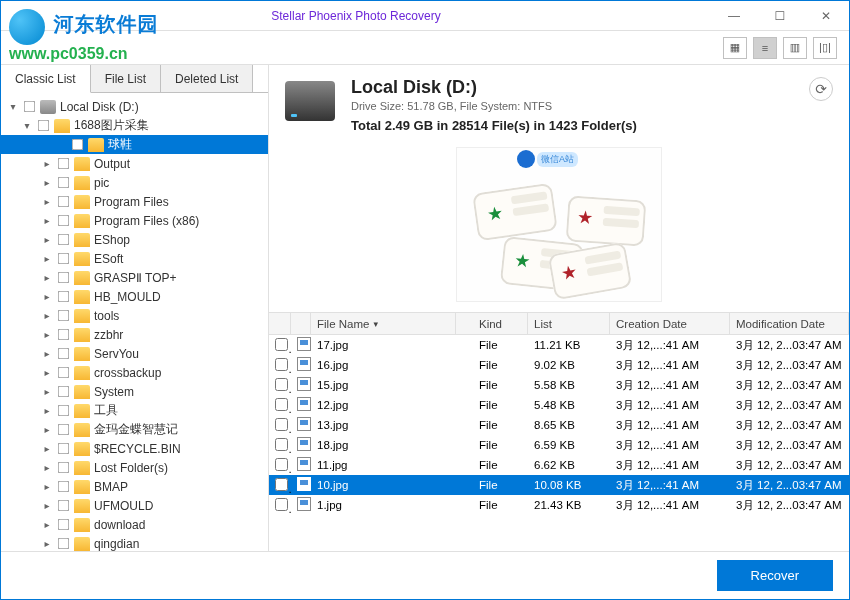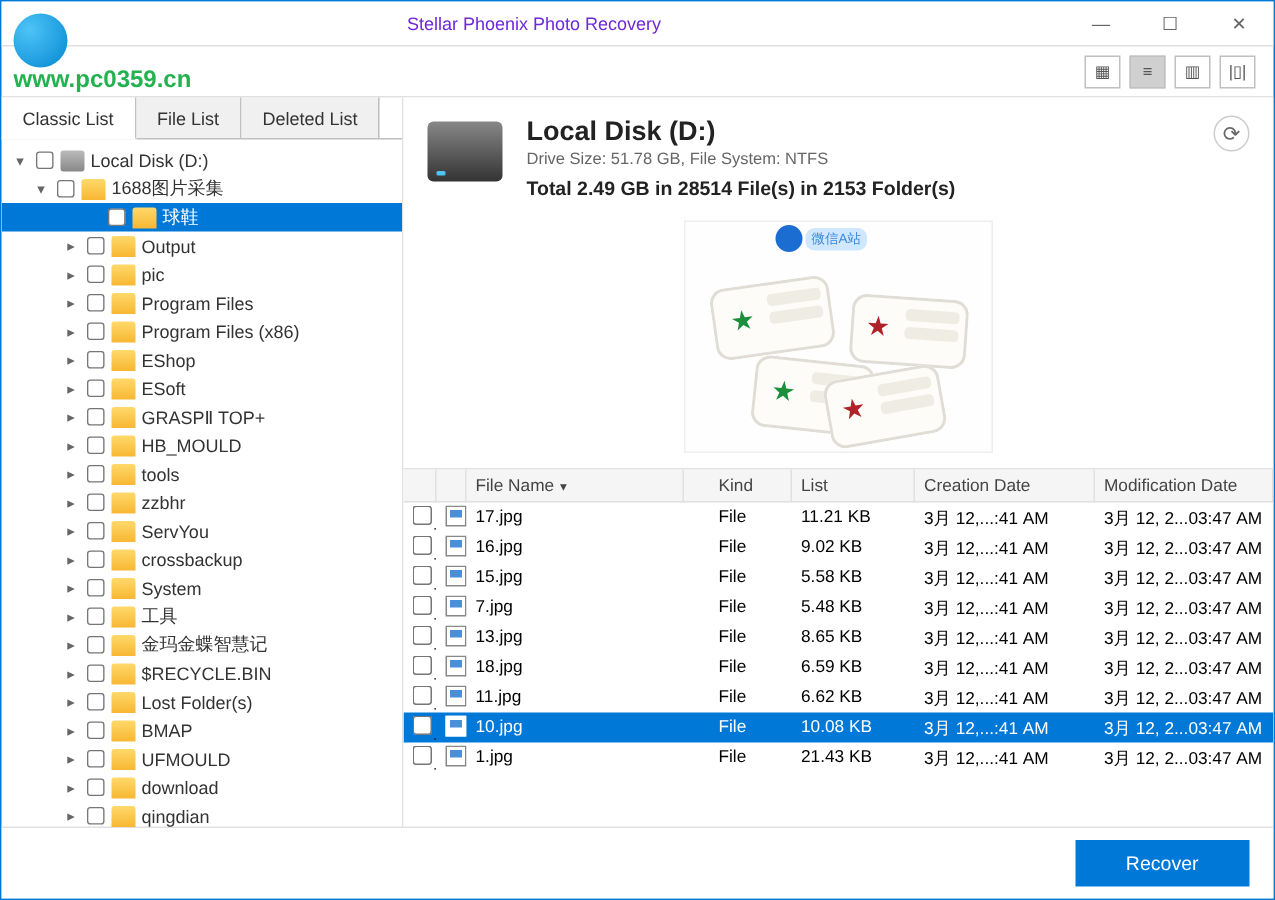--- a/index.html
+++ b/index.html
@@ -74,21 +74,21 @@
 .sort-arrow { margin-left: 4px; font-size: 9px; }
 
 .footer { position: absolute; bottom: 0; left: 0; right: 0; height: 48px; border-top: 1px solid #e0e0e0; display: flex; justify-content: flex-end; align-items: center; padding: 0 16px; background: #fff; }
 .recover-btn { background: #0078d7; color: #fff; border: none; padding: 8px 34px; font-size: 13px; cursor: pointer; }
 </style>
 </head>
 <body>
 
 <div class="watermark">
   <span class="logo"></span>
-  <br>
+  <span class="ch">河东软件园</span><br>
   <span class="url">www.pc0359.cn</span>
 </div>
 
 <div class="titlebar">
   <div class="title">Stellar Phoenix Photo Recovery</div>
   <div class="controls">
     <div>—</div>
     <div>☐</div>
     <div>✕</div>
   </div>
@@ -257,21 +257,21 @@
         </div>
     </div>
   </div>
 
   <div class="content">
     <div class="info-panel">
       <div class="drive-icon"></div>
       <div class="info-text">
         <div class="drive-name">Local Disk (D:)</div>
         <div class="drive-sub">Drive Size: 51.78 GB, File System: NTFS</div>
-        <div class="totals">Total 2.49 GB in 28514 File(s) in 2153 Folder(s)</div>
+        <div class="totals">Total 2.49 GB in 28514 File(s) in 1423 Folder(s)</div>
       </div>
       <div class="refresh">⟳</div>
     </div>
 
     <div class="preview">
       <div class="preview-box">
         <div class="wm-face"></div>
         <div class="wm">微信A站</div>
         <div class="shoe s1">
             <span class="star">★</span>
@@ -329,21 +329,21 @@
             <div class="c-ic"><span class="jicon"></span></div>
             <div class="c-name">15.jpg</div>
             <div class="c-kind">File</div>
             <div class="c-size">5.58 KB</div>
             <div class="c-cd">3月 12,...:41 AM</div>
             <div class="c-md">3月 12, 2...03:47 AM</div>
           </div>
           <div class="frow">
             <div class="c-cb"><input type="checkbox" style=""></div>
             <div class="c-ic"><span class="jicon"></span></div>
-            <div class="c-name">7.jpg</div>
+            <div class="c-name">12.jpg</div>
             <div class="c-kind">File</div>
             <div class="c-size">5.48 KB</div>
             <div class="c-cd">3月 12,...:41 AM</div>
             <div class="c-md">3月 12, 2...03:47 AM</div>
           </div>
           <div class="frow">
             <div class="c-cb"><input type="checkbox" style=""></div>
             <div class="c-ic"><span class="jicon"></span></div>
             <div class="c-name">13.jpg</div>
             <div class="c-kind">File</div>

